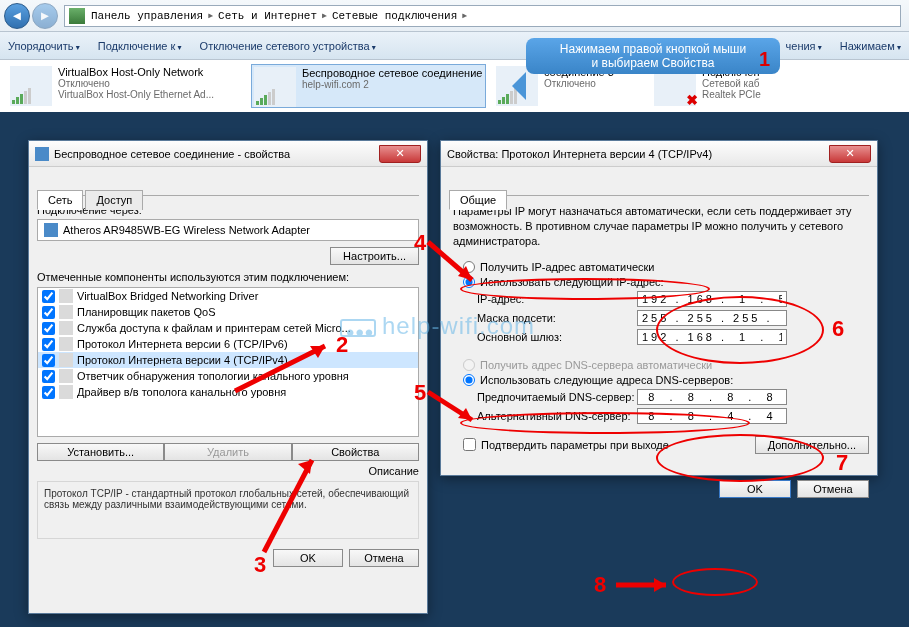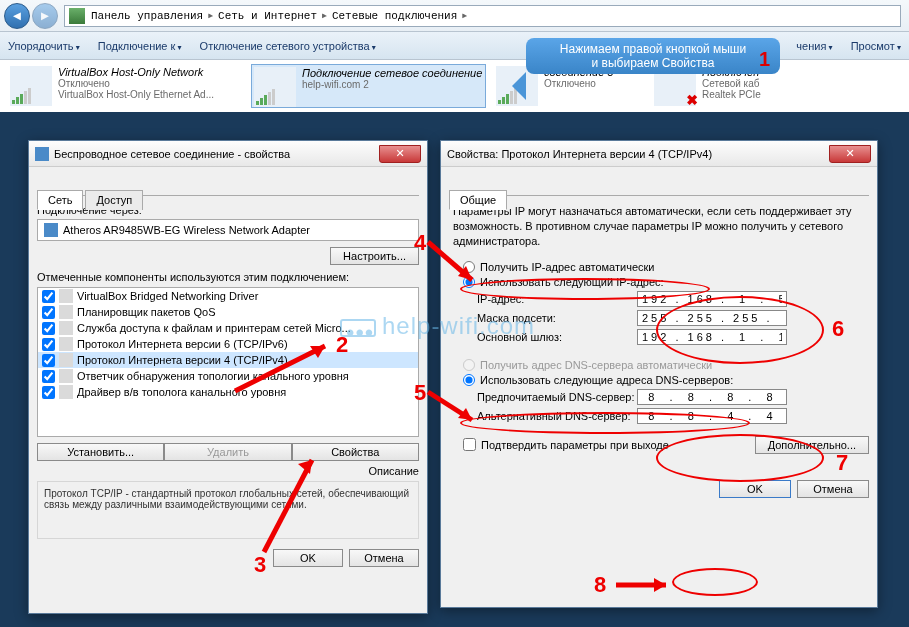--- a/index.html
+++ b/index.html
@@ -21,21 +21,21 @@
 
 .conn-area { background: #fff; height: 52px; display: flex; padding: 4px 8px; gap: 8px; }
 .conn-item { display: flex; gap: 6px; width: 235px; padding: 2px; }
 .conn-item.sel { background: #d6e8f9; border: 1px solid #7aaada; }
 .conn-icon { width: 42px; height: 40px; background: #e8f0f8; position: relative; }
 .conn-icon.disabled::after { content: "✖"; position: absolute; bottom: -2px; right: -2px; color: #d00; font-size: 14px; font-weight: bold; }
 .signal-bars { position: absolute; bottom: 2px; left: 2px; display: flex; gap: 1px; align-items: flex-end; }
 .signal-bars span { width: 3px; background: #5aaa5a; }
 .signal-bars span:nth-child(1){height:4px}.signal-bars span:nth-child(2){height:7px}.signal-bars span:nth-child(3){height:10px}.signal-bars span:nth-child(4){height:13px;background:#ccc}.signal-bars span:nth-child(5){height:16px;background:#ccc}
 .conn-text { flex:1; overflow: hidden; }
-.conn-title { font-weight: normal; color: #000; white-space: nowrap; overflow: hidden; text-overflow: ellipsis; font-style: italic; }
+.conn-title { font-weight: normal; color: #000; white-space: nowrap; overflow: hidden; text-overflow: ellipsis; }
 .conn-sub { color: #6a6a6a; font-size: 10px; white-space: nowrap; overflow: hidden; text-overflow: ellipsis; }
 
 
 .callout { position: absolute; top: 38px; left: 526px; width: 254px; background: linear-gradient(#5aa5e8,#3a85c8); border-radius: 8px; padding: 4px 10px; color: #fff; font-size: 12px; text-align: center; z-index: 5; }
 .callout::before { content:""; position:absolute; left:-28px; top:34px; border: 14px solid transparent; border-right-color:#4a95d8; }
 .callout-num { position: absolute; bottom: 3px; right: 10px; color: #d00; font-size: 20px; font-weight: bold; }
 
 
 .dlg { position: absolute; background: #f0f0f0; border: 1px solid #5a7a9a; box-shadow: 0 3px 12px rgba(0,0,0,.4); font-size: 11px; }
 .dlg-title { background: linear-gradient(#fdfdfd,#e8e8e8); height: 26px; display: flex; align-items: center; padding: 0 6px; border-bottom: 1px solid #ccc; }
@@ -96,21 +96,21 @@
       <span class="crumb-sep">▶</span>
   </div>
 </div>
 
 <div class="menu-row">
   <span class="menu-item">Упорядочить</span>
   <span class="menu-item">Подключение к</span>
   <span class="menu-item">Отключение сетевого устройства</span>
   <span style="flex:1"></span>
   <span class="menu-item">чения</span>
-  <span class="menu-item">Просмот</span>
+  <span class="menu-item">Нажимаем</span>
 </div>
 
 <div class="conn-area">
   <div class="conn-item">
     <div class="conn-icon">
         <div class="signal-bars">
           <span></span>
           <span></span>
           <span></span>
           <span></span>
@@ -127,21 +127,21 @@
     <div class="conn-icon">
         <div class="signal-bars">
           <span></span>
           <span></span>
           <span></span>
           <span></span>
           <span></span>
         </div>
       </div>
     <div class="conn-text">
-      <div class="conn-title">Подключение сетевое соединение</div>
+      <div class="conn-title">Беспроводное сетевое соединение</div>
       <div class="conn-sub">help-wifi.com  2</div>
     </div>
   </div>
   <div class="conn-item" style="width:150px">
     <div class="conn-icon">
         <div class="signal-bars">
           <span></span>
           <span></span>
           <span></span>
           <span></span>
@@ -233,21 +233,21 @@
     </div>
     <div class="group-title">Описание</div>
     <div class="desc-box">Протокол TCP/IP - стандартный протокол глобальных сетей, обеспечивающий связь между различными взаимодействующими сетями.</div>
     <div class="btn-row" style="margin-top:10px">
       <button class="btn" style="width:70px">OK</button>
       <button class="btn" style="width:70px">Отмена</button>
     </div>
   </div>
 </div>
 
-<div class="dlg" style="top:140px; left:440px; width:438px; height:468px;">
+<div class="dlg" style="top:140px; left:440px; width:438px; height:336px;">
   <div class="dlg-title">
     <span>Свойства: Протокол Интернета версии 4 (TCP/IPv4)</span>
     <div class="dlg-close">✕</div>
   </div>
   <div class="dlg-body">
     <div class="tabs">
       <div class="tab active">Общие</div>
     </div>
     <div style="margin:8px 4px 12px; line-height:1.35">Параметры IP могут назначаться автоматически, если сеть поддерживает эту возможность. В противном случае параметры IP можно получить у сетевого администратора.</div>
 

